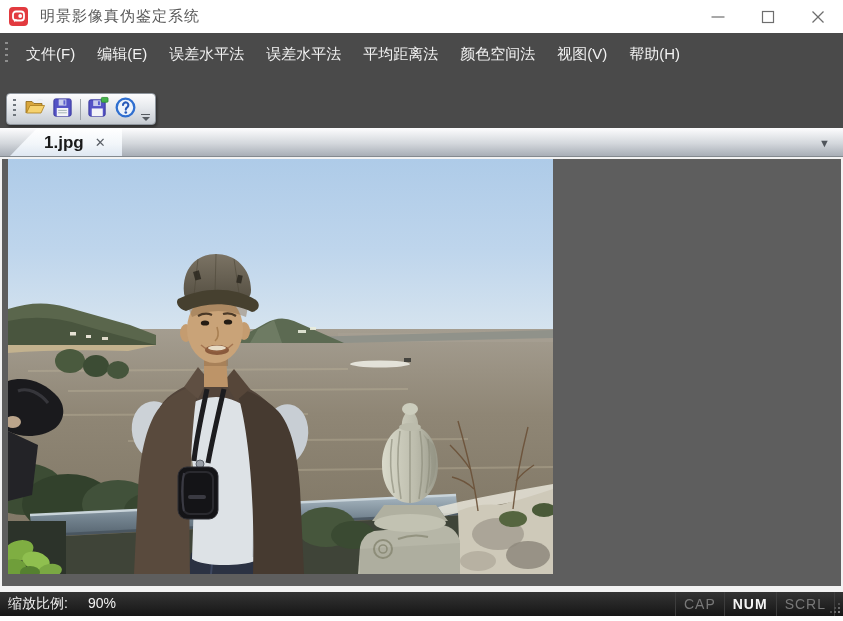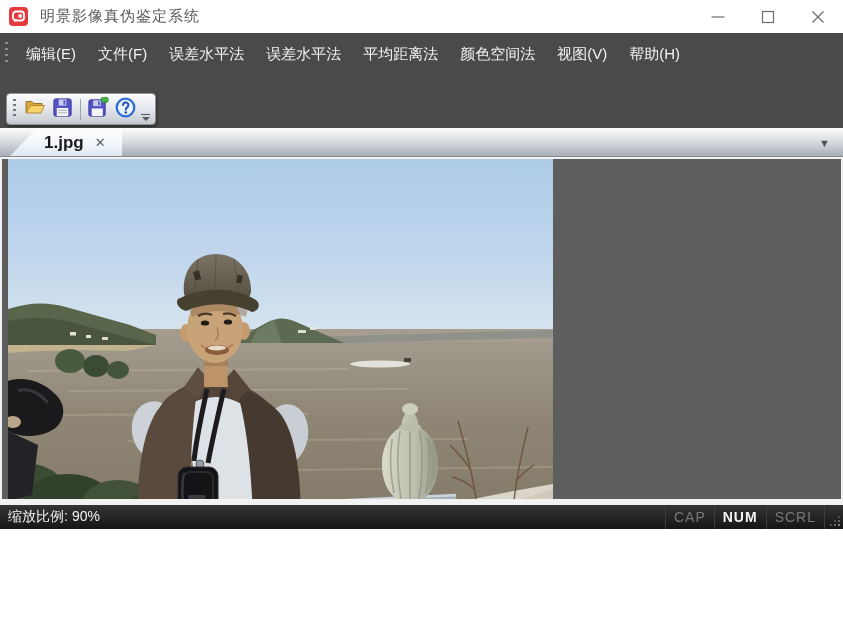--- a/index.html
+++ b/index.html
@@ -2,21 +2,21 @@
 <html><head>
 <meta charset="utf-8">
 <style>
   * { box-sizing: border-box; }
   html,body { margin:0; padding:0; }
   body {
     width:843px; height:621px; overflow:hidden;
     font-family:"Liberation Sans","DejaVu Sans",sans-serif;
     background:#fff;
   }
-  .app { width:843px; height:529px; display:flex; flex-direction:column; }
+  .app { width:843px; height:616px; display:flex; flex-direction:column; }
 
   
   .titlebar { flex:0 0 33px; background:#ffffff; display:flex; align-items:center; }
   .app-icon { width:19px; height:19px; margin-left:9px; border-radius:4px; background:#e23a3f;
               display:flex; align-items:center; justify-content:center; flex:0 0 19px; }
   .title-text { margin-left:12px; font-size:15px; color:#595959; letter-spacing:1px; }
   .win-controls { margin-left:auto; display:flex; height:100%; }
   .win-btn { width:50px; height:100%; display:flex; align-items:center; justify-content:center; cursor:default; }
 
   
@@ -56,22 +56,22 @@
 
   
   .content { flex:1 1 auto; background:#f2f2f2; padding:2px 2px 6px 2px; }
   .canvas { width:100%; height:100%; background:#5e5e5e; position:relative; overflow:hidden; }
   .photo { position:absolute; left:6px; top:0; width:545px; height:415px; }
   .photo svg { display:block; width:545px; height:415px; }
 
   
   .statusbar { flex:0 0 24px; background:linear-gradient(#343434, #161616);
                display:flex; align-items:center; position:relative; color:#f0f0f0; font-size:14px; }
-  .zoom-text { margin-left:8px; display:flex; gap:4px; }
-  .indicators { margin-left:auto; margin-right:18px; display:flex; height:100%; align-items:flex-end;padding-left:40px; }
+  .zoom-text { margin-left:8px; display:flex; gap:20px; }
+  .indicators { margin-left:auto; margin-right:8px; display:flex; height:100%; align-items:flex-end;padding-left:40px; }
   .ind { padding:0 8px; height:100%; display:flex; align-items:center;
          color:#787878; letter-spacing:1px; border-left:1px solid #3d3d3d; }
   .ind:last-child { border-right:1px solid #3d3d3d; }
   .ind.active { color:#f5f5f5;font-weight:bold; }
   .resize-grip { position:absolute; right:3px; bottom:3px; width:12px; height:12px; }
   .resize-grip::after { content:""; position:absolute; right:0; bottom:0; width:2px; height:2px;
       background:#808080;
       box-shadow:0 0 #808080, -4px 0 #666, -8px 0 #4d4d4d, 0 -4px #666, -4px -4px #4d4d4d, 0 -8px #4d4d4d; }
 </style>
 </head>
@@ -103,22 +103,22 @@
         <svg width="14" height="14" viewBox="0 0 14 14">
             <line x1="1.5" y1="1.5" x2="12.5" y2="12.5" stroke="#6e6e6e" stroke-width="1.2"></line>
             <line x1="12.5" y1="1.5" x2="1.5" y2="12.5" stroke="#6e6e6e" stroke-width="1.2"></line>
           </svg>
       </div>
     </div>
   </div>
 
   <div class="menubar">
     <div class="menu-grip"></div>
+    <div class="menu-item">文件(F)</div>
     <div class="menu-item">编辑(E)</div>
-    <div class="menu-item">文件(F)</div>
     <div class="menu-item">误差水平法</div>
     <div class="menu-item">误差水平法</div>
     <div class="menu-item">平均距离法</div>
     <div class="menu-item">颜色空间法</div>
     <div class="menu-item">视图(V)</div>
     <div class="menu-item">帮助(H)</div>
   </div>
 
   <div class="toolbar-zone">
     <div class="toolbar">

